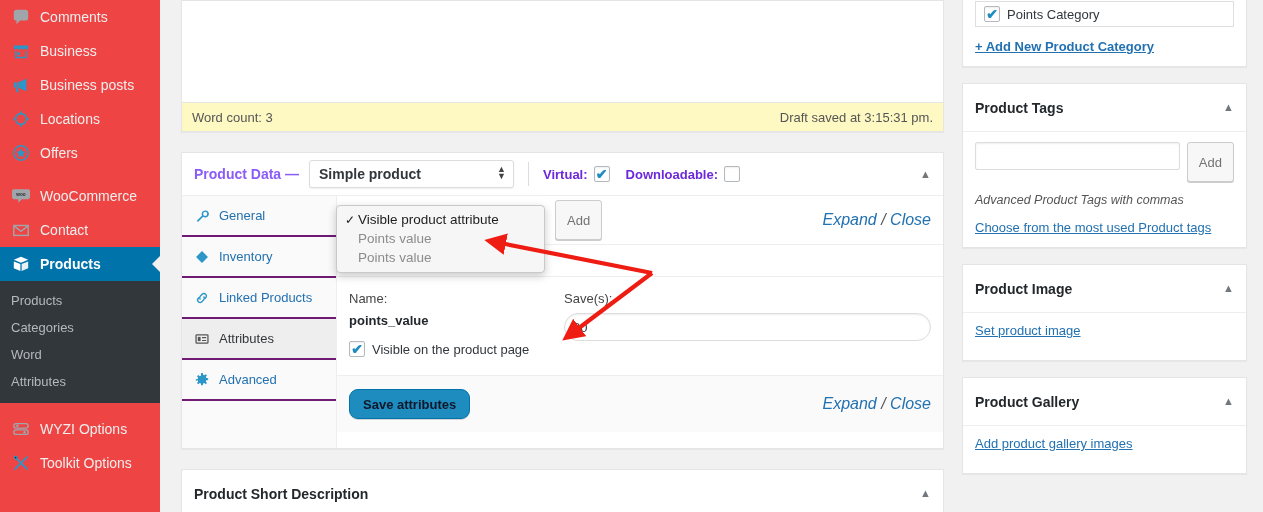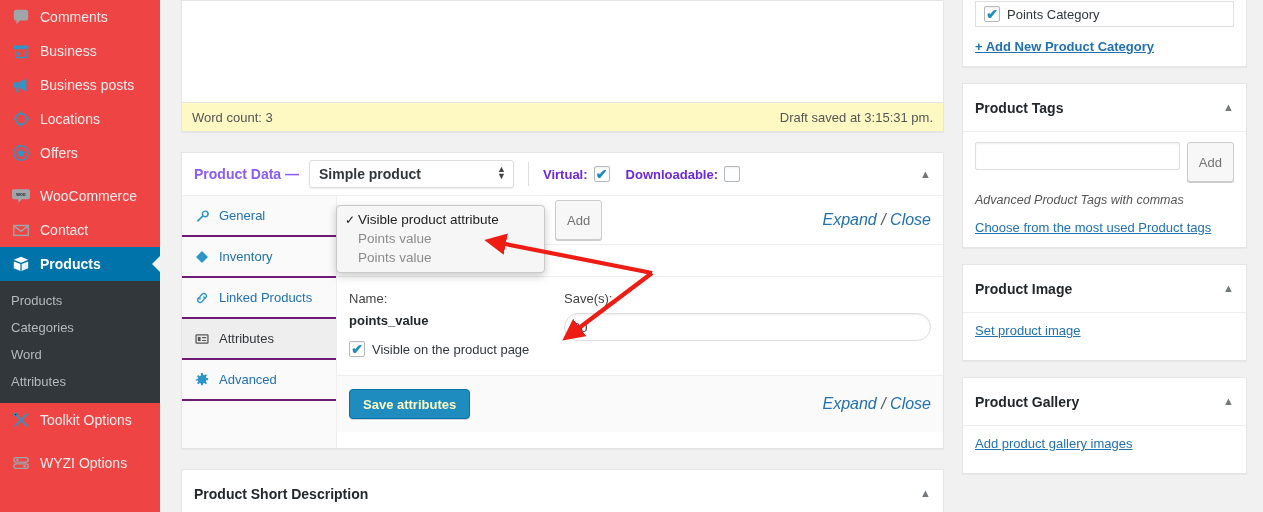--- a/index.html
+++ b/index.html
@@ -189,22 +189,22 @@
   .attr-footer {
     border-top: 1px solid #eee;
     background: #fafafa;
     padding: 10px 12px;
     display: flex; align-items: center;
     position: relative;
     height: 57px;
   }
   .btn-primary {
     height: 30px; padding: 0 13px;
-    border: 1px solid #0073aa; border-radius: 4px;
-    background: #1e8cbe; color: #fef9c3;
+    border: 1px solid #0073aa; border-radius: 9px;
+    background: #1e8cbe; color: #0f172a;
     font-family: "Liberation Sans", sans-serif; font-size: 13px; font-weight: 700;
     box-shadow: 0 1px 0 rgba(0,0,0,.15);
     cursor: pointer;
   }
 
   
   .box-head {
     display:flex; align-items:center; justify-content: space-between;
     height: 48px; padding: 0 12px;
     border-bottom: 1px solid #eee;
@@ -357,40 +357,40 @@
       <span class="arrowtip" data-name="active-menu-pointer"></span>
     </div>
 
     <div class="submenu" data-name="products-submenu">
       <span class="sub-item" data-name="submenu-item-products">Products</span>
       <span class="sub-item" data-name="submenu-item-categories">Categories</span>
       <span class="sub-item" data-name="submenu-item-tags">Word</span>
       <span class="sub-item" data-name="submenu-item-attributes">Attributes</span>
     </div>
 
-    <div class="menu-item" data-name="menu-item-toolkit-options">
-      <span class="ic" data-name="tools-icon">
-        <svg width="18" height="18" viewBox="0 0 20 20">
-            <path stroke="#2b96c7" stroke-width="2" stroke-linecap="round" d="M3.5 3.5l13 13M16.5 3.5l-13 13"></path>
-            <circle cx="4" cy="4" r="1.6" fill="#23282d" stroke="#2b96c7" stroke-width="1.2"></circle>
-          </svg>
-      </span>
-      <span class="mlabel" data-name="menu-label">Toolkit Options</span>
-    </div>
-
     <div class="menu-item sep-top" data-name="menu-item-wyzi-options">
       <span class="ic" data-name="sliders-icon">
         <svg width="18" height="18" viewBox="0 0 20 20">
             <rect x="2" y="4" width="16" height="5" rx="2.5" fill="none" stroke="#a0a5aa" stroke-width="1.5"></rect>
             <circle cx="6" cy="6.5" r="1.4" fill="#a0a5aa"></circle>
             <rect x="2" y="11" width="16" height="5" rx="2.5" fill="none" stroke="#a0a5aa" stroke-width="1.5"></rect>
             <circle cx="14" cy="13.5" r="1.4" fill="#a0a5aa"></circle>
           </svg>
       </span>
       <span class="mlabel" data-name="menu-label">WYZI Options</span>
+    </div>
+
+    <div class="menu-item" data-name="menu-item-toolkit-options">
+      <span class="ic" data-name="tools-icon">
+        <svg width="18" height="18" viewBox="0 0 20 20">
+            <path stroke="#2b96c7" stroke-width="2" stroke-linecap="round" d="M3.5 3.5l13 13M16.5 3.5l-13 13"></path>
+            <circle cx="4" cy="4" r="1.6" fill="#23282d" stroke="#2b96c7" stroke-width="1.2"></circle>
+          </svg>
+      </span>
+      <span class="mlabel" data-name="menu-label">Toolkit Options</span>
     </div>
   </div>
 
   <div id="main" data-name="main-content">
 
     <div class="postbox" style="margin-bottom:0;" data-name="description-editor-box">
       <div class="editor-body" data-name="editor-content-area"></div>
       <div class="editor-statusbar" data-name="editor-status-bar">
         <span data-name="word-count">Word count: 3</span>
         <span data-name="draft-saved-status">Draft saved at 3:15:31 pm.</span>

